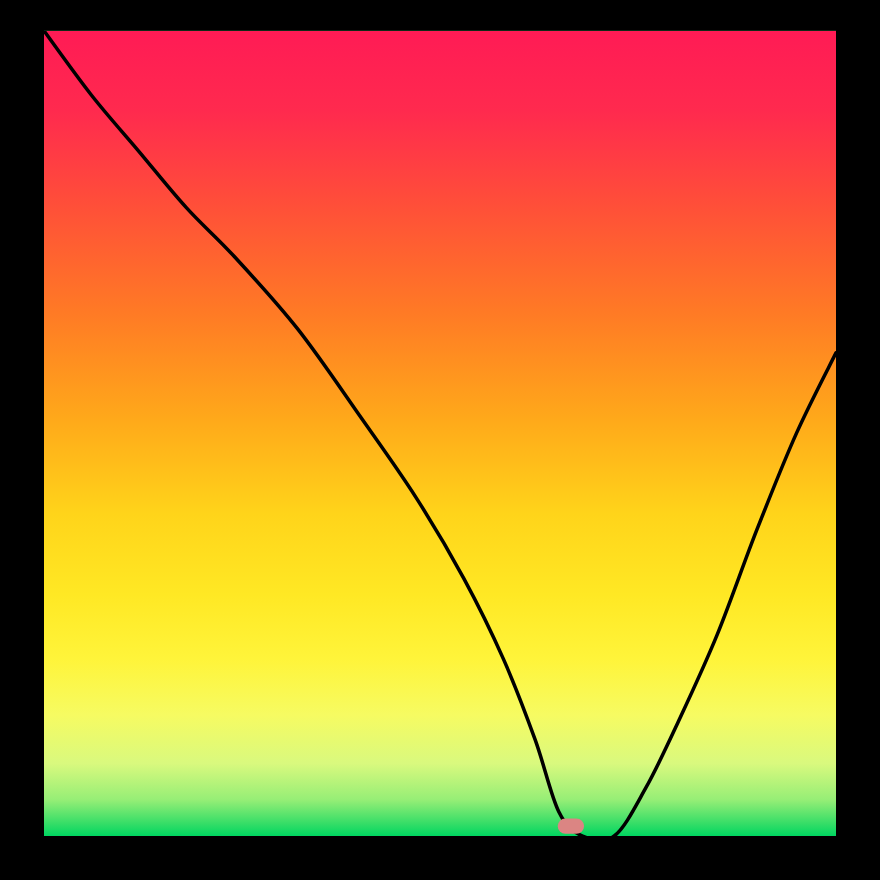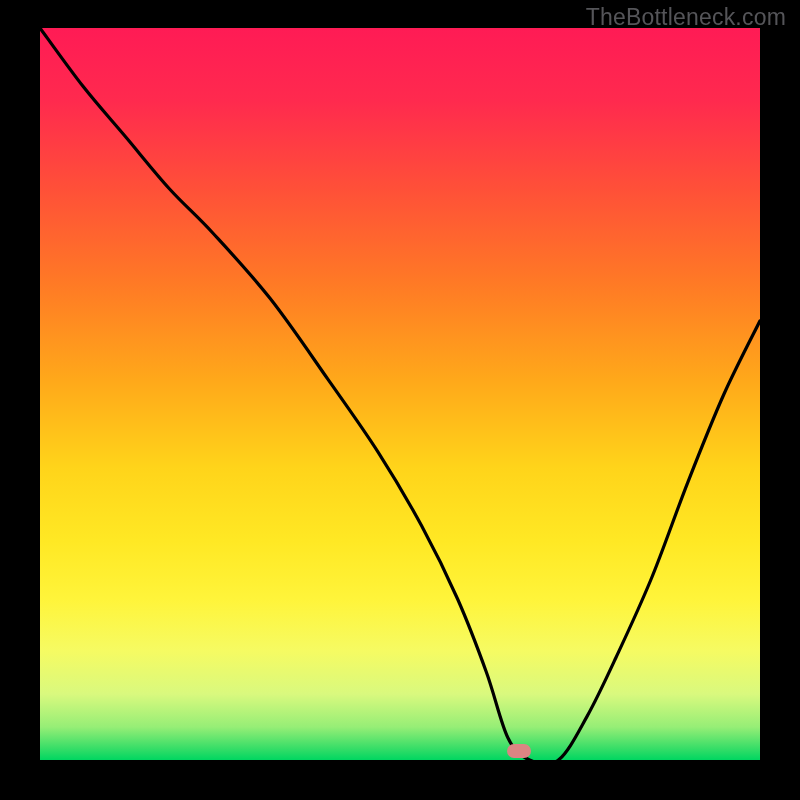--- a/index.html
+++ b/index.html
@@ -47,21 +47,20 @@
     height: 14px;
     border-radius: 7px;
     background: #db8583;
     transform: translate(-50%, -50%);
   }
 </style>
 </head>
 <body>
 
 <div class="frame">
-  <div class="watermark">TheBottleneck.com</div>
 
   <div class="plot">
     <svg viewBox="0 0 720 732" preserveAspectRatio="none">
       <defs>
         <linearGradient id="bg-grad" x1="0" y1="0" x2="0" y2="1">
             <stop offset="0.00%" stop-color="#ff1b55"></stop>
             <stop offset="10.00%" stop-color="#ff2a4e"></stop>
             <stop offset="22.00%" stop-color="#ff5038"></stop>
             <stop offset="35.00%" stop-color="#ff7a25"></stop>
             <stop offset="48.00%" stop-color="#ffa81a"></stop>

